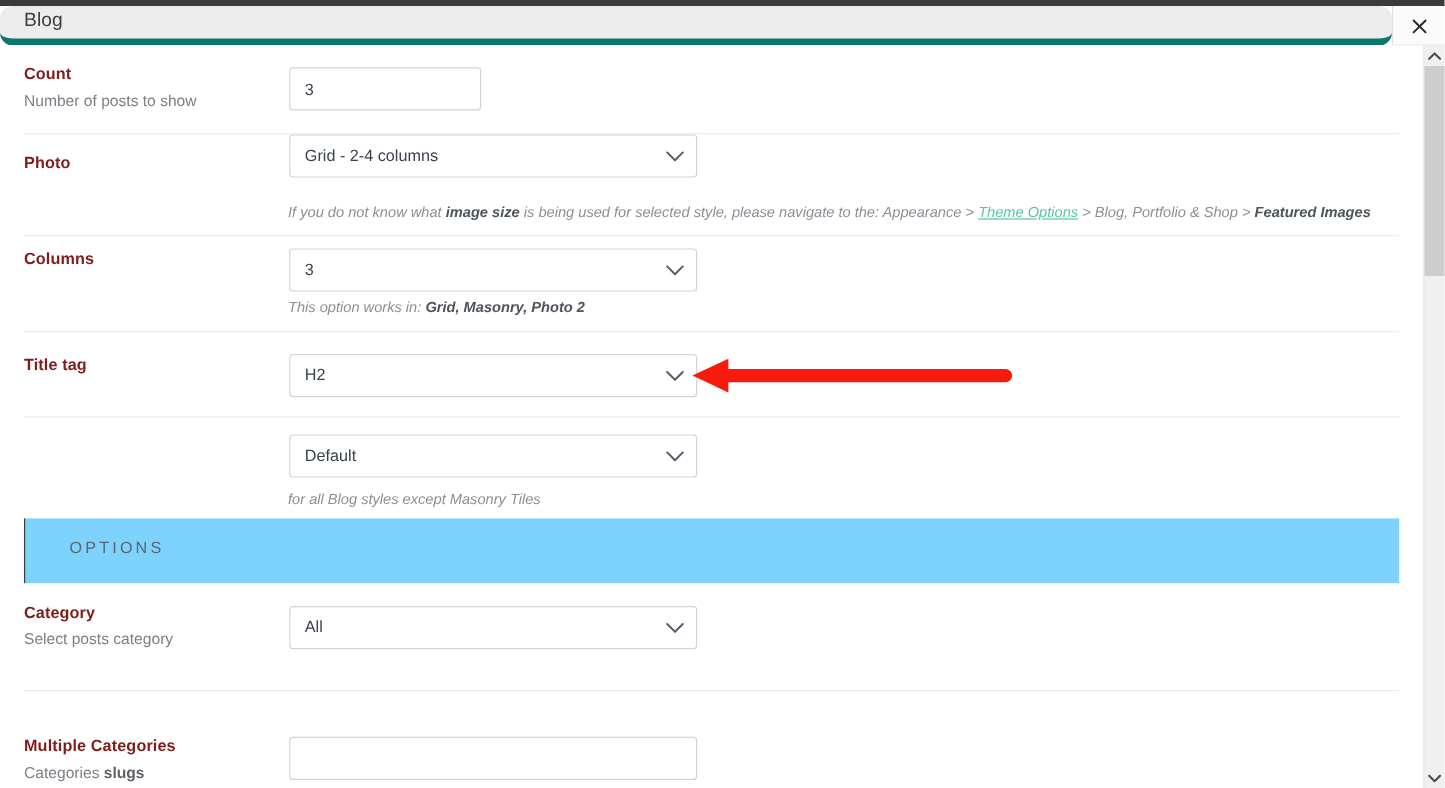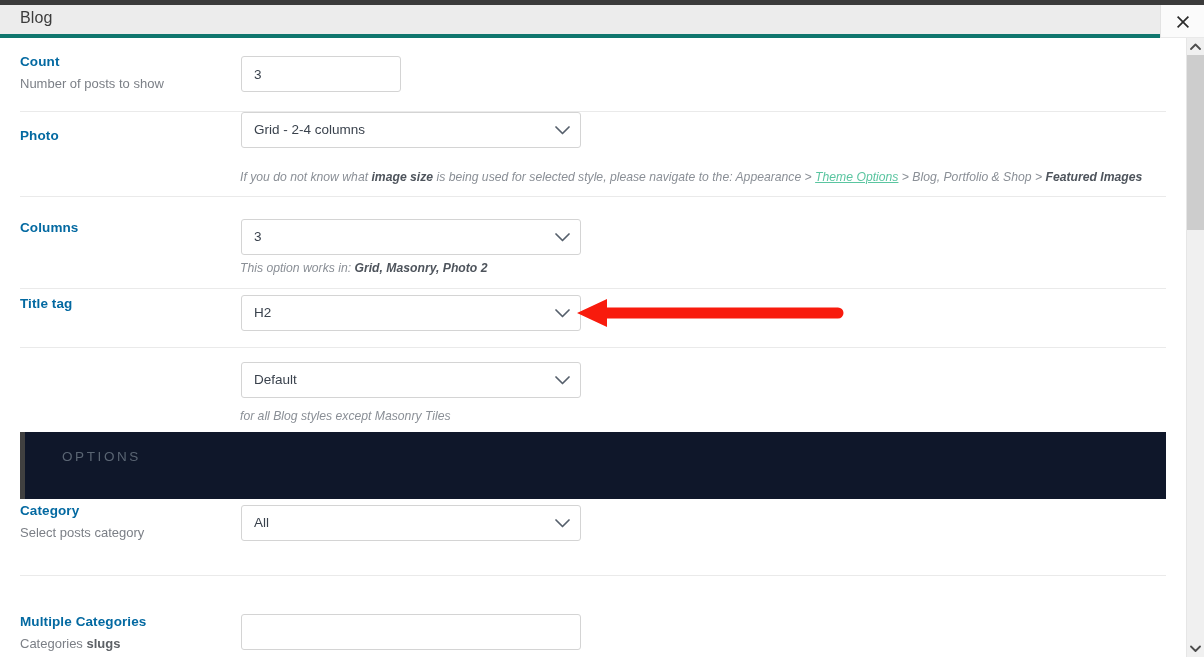--- a/index.html
+++ b/index.html
@@ -26,21 +26,22 @@
     width: 1204px; height: 5px;
     background: #3b3b3b;
   }
 
   
   .modal-header {
     position: absolute;
     left: 0; top: 5px;
     width: 1160px; height: 33px;
     background: #ececec;
-    border-bottom: 4px solid #0f766e;
+    border-bottom: 6px solid #0f766e;
+    border-radius: 11px;
   }
   .modal-title {
     position: absolute;
     left: 20px; top: 4px;
     font-size: 16px;
     color: #3c3c3c;
     font-weight: 400;
     letter-spacing: .1px;
   }
   .close-area {
@@ -86,21 +87,21 @@
   }
 
   .label-block {
     position: absolute;
     left: 20px;
     width: 210px;
   }
   .field-label {
     font-size: 13.5px;
     font-weight: bold;
-    color: #0369a1;
+    color: #7f1d1d;
     letter-spacing: .1px;
     line-height: 16px;
   }
   .field-sub {
     margin-top: 6px;
     font-size: 13px;
     color: #7b7f86;
     line-height: 16px;
     font-weight: 400;
   }
@@ -157,23 +158,23 @@
   .hint a {
     color: #5ac5a0;
     text-decoration: underline;
   }
 
   
   .options-banner {
     position: absolute;
     left: 20px;
     width: 1146px;
-    height: 67px;
-    background: #0f172a;
-    border-left: 5px solid #404040;
+    height: 54px;
+    background: #7dd3fc;
+    border-left: 1px solid #404040;
   }
   .options-banner span {
     position: absolute;
     left: 37px;
     top: 17px;
     font-size: 13.5px;
     letter-spacing: 2.6px;
     color: #5a6573;
   }
 
@@ -263,21 +264,21 @@
               </svg>
           </span>
         </div>
       </div>
       <div class="hint" style="top:58px;">
         <span>If you do not know what </span><b>image size</b><span> is being used for selected style, please navigate to the: Appearance &gt; </span><a href="#">Theme Options</a><span> &gt; Blog, Portfolio &amp; Shop &gt; </span><b>Featured Images</b>
       </div>
       <div class="row-divider" style="top:84px;"></div>
     </div>
 
-    <div class="row" style="top:166px;height:84px;">
+    <div class="row" style="top:154px;height:84px;">
       <div class="label-block" style="top:16px;">
         <div class="field-label">Columns</div>
       </div>
       <div class="control" style="left:241px;top:15px;">
         <div class="select-box">
           <span class="select-val">3</span>
           <span class="caret">
             <svg width="15" height="9" viewBox="0 0 15 9">
                 <path d="M1 1 L7.5 7.5 L14 1" fill="none" stroke="#56606c" stroke-width="1.7" stroke-linecap="round" stroke-linejoin="round"></path>
               </svg>

